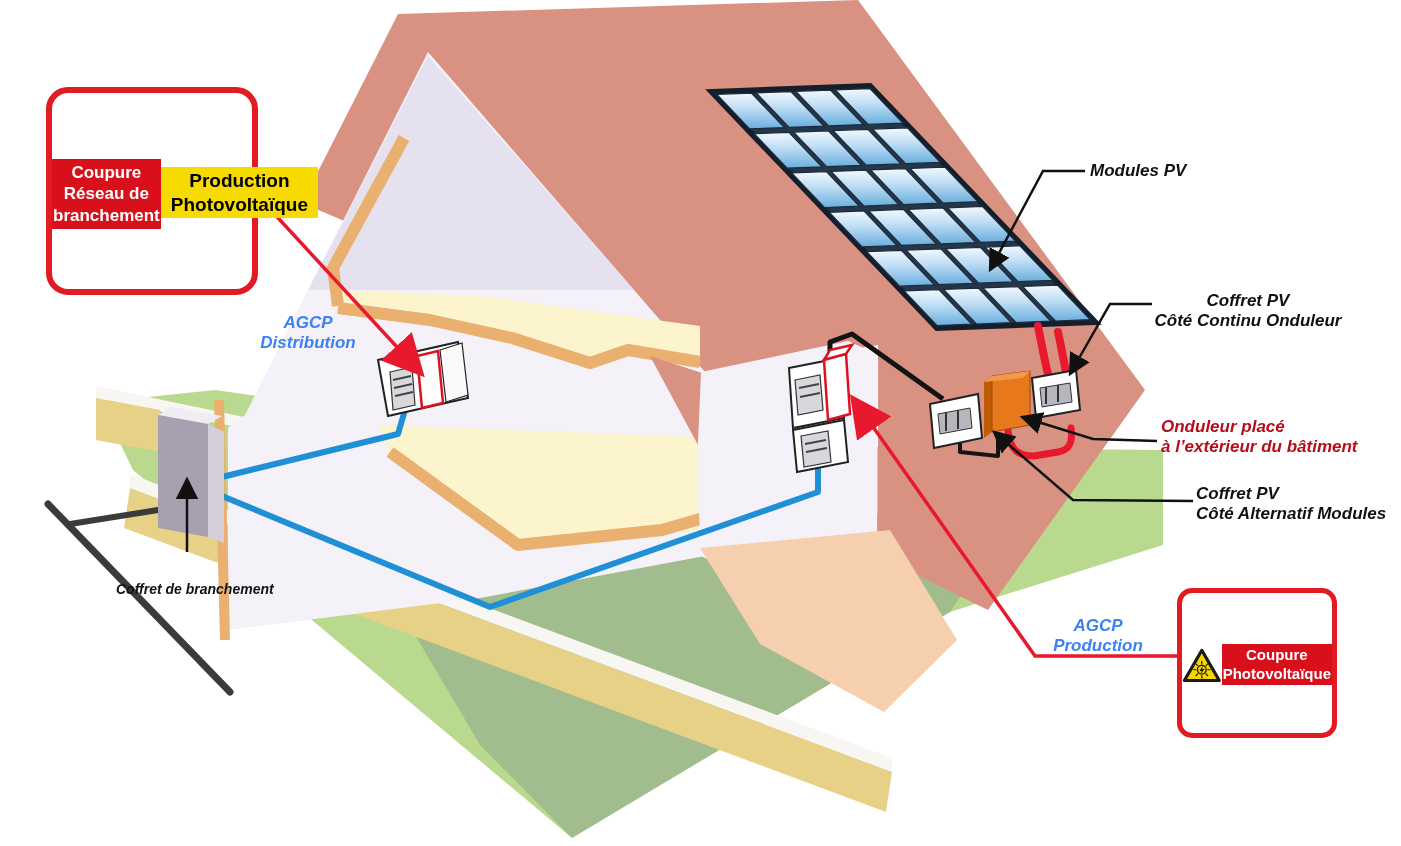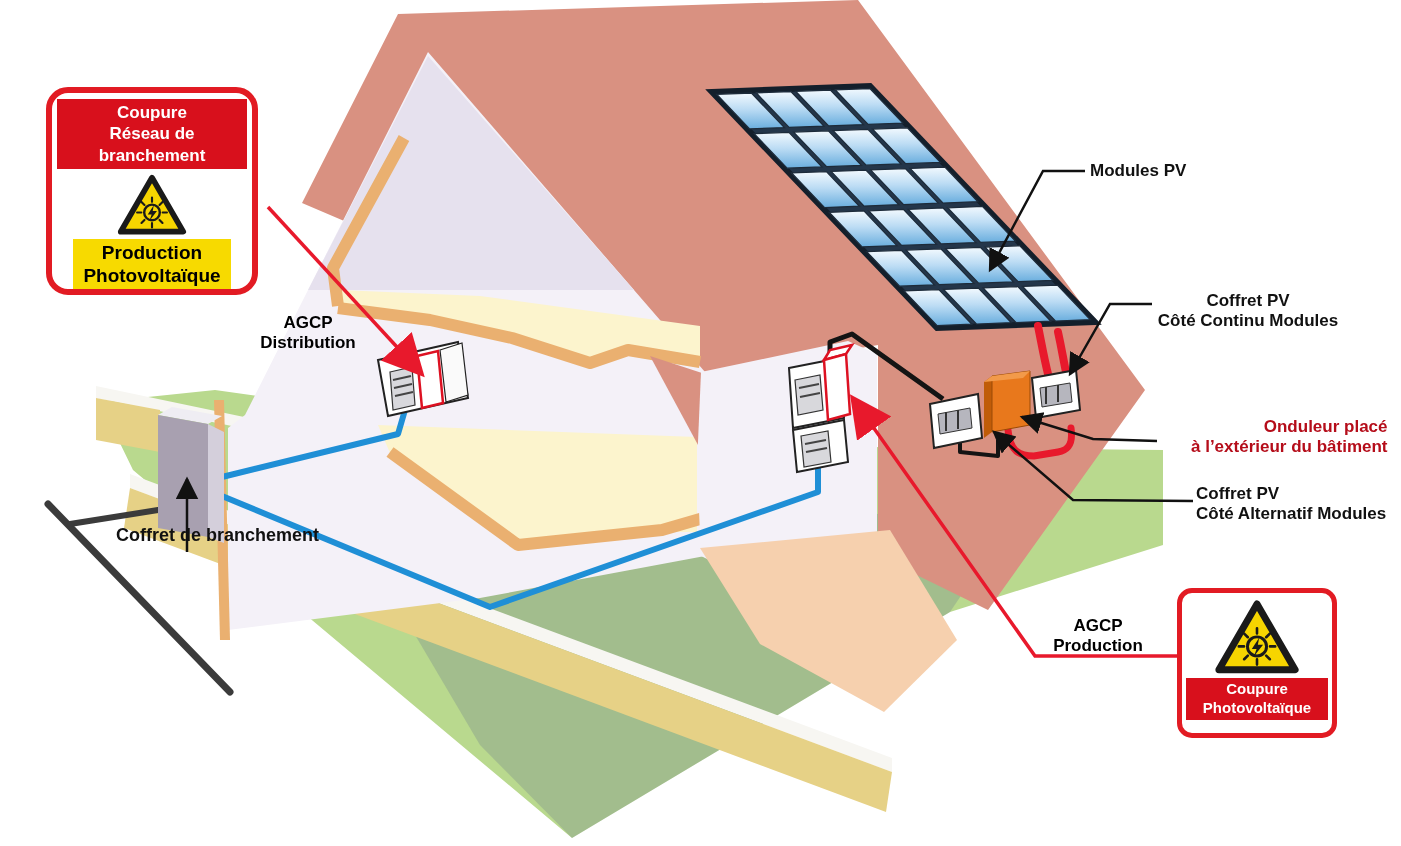--- a/index.html
+++ b/index.html
@@ -1,35 +1,35 @@
 <!DOCTYPE html>
 <html><head>
 <meta charset="utf-8">
 <style>
   html,body{margin:0;padding:0;background:#fff;}
   .stage{position:relative;width:1401px;height:846px;background:#ffffff;overflow:hidden;
          font-family:"Liberation Sans",sans-serif;}
   .stage svg.scene{position:absolute;left:0;top:0;}
   
   .lbl{position:absolute;font-weight:bold;font-size:17px;line-height:1.2;color:#111;
-       white-space:nowrap;}
+       white-space:nowrap;font-style:italic;}
   .lbl span{display:block;}
   .lbl.center{text-align:center;}
-  .lbl.red{color:#000000;}
+  .lbl.red{color:#3b82f6;}
   .lbl.darkred{color:#b50d1a;}
-  #lbl-branchement{left:116px;top:525px;font-size:18px;}
+  #lbl-branchement{left:116px;top:581px;font-size:14px;}
   #lbl-agcp-dist{left:240px;top:313px;width:136px;}
   #lbl-modules{left:1090px;top:161px;}
   #lbl-continu{left:1152px;top:291px;width:192px;}
-  #lbl-onduleur{left:1191px;top:417px;text-align:right;}
+  #lbl-onduleur{left:1161px;top:417px;}
   #lbl-alt{left:1196px;top:484px;}
   #lbl-agcp-prod{left:1040px;top:616px;width:116px;}
   
   .sign{position:absolute;background:#fff;border:6px solid #e21b23;border-radius:22px;
-        display:flex;flex-direction:column;align-items:center;box-sizing:border-box;}
+        display:flex;align-items:center;box-sizing:border-box;}
   .sign .banner{background:#d8101c;color:#fff;font-weight:bold;text-align:center;
         line-height:1.25;width:calc(100% - 12px);margin-top:6px;padding:3px 1px;}
   .sign .banner span{display:block;}
   .sign .caption{background:#f7da00;color:#000;font-weight:bold;text-align:center;
         line-height:1.22;padding:2px 10px;margin-top:3px;}
   .sign .caption span{display:block;}
   #sign-distribution{left:46px;top:87px;width:212px;height:208px;}
   #sign-distribution .banner{font-size:17px;}
   #sign-distribution .caption{font-size:19px;}
   #sign-distribution svg.tri{width:104px;height:92px;margin-top:3px;}
@@ -204,21 +204,21 @@
     <span>Distribution</span>
   </div>
   <div class="lbl" id="lbl-branchement">
     <span>Coffret de branchement</span>
   </div>
   <div class="lbl" id="lbl-modules">
     <span>Modules PV</span>
   </div>
   <div class="lbl center" id="lbl-continu">
     <span>Coffret PV</span>
-    <span>Côté Continu Modules</span>
+    <span>Côté Continu Onduleur</span>
   </div>
   <div class="lbl darkred" id="lbl-onduleur">
     <span>Onduleur placé</span>
     <span>à l’extérieur du bâtiment</span>
   </div>
   <div class="lbl" id="lbl-alt">
     <span>Coffret PV</span>
     <span>Côté Alternatif Modules</span>
   </div>
   <div class="lbl red center" id="lbl-agcp-prod">

